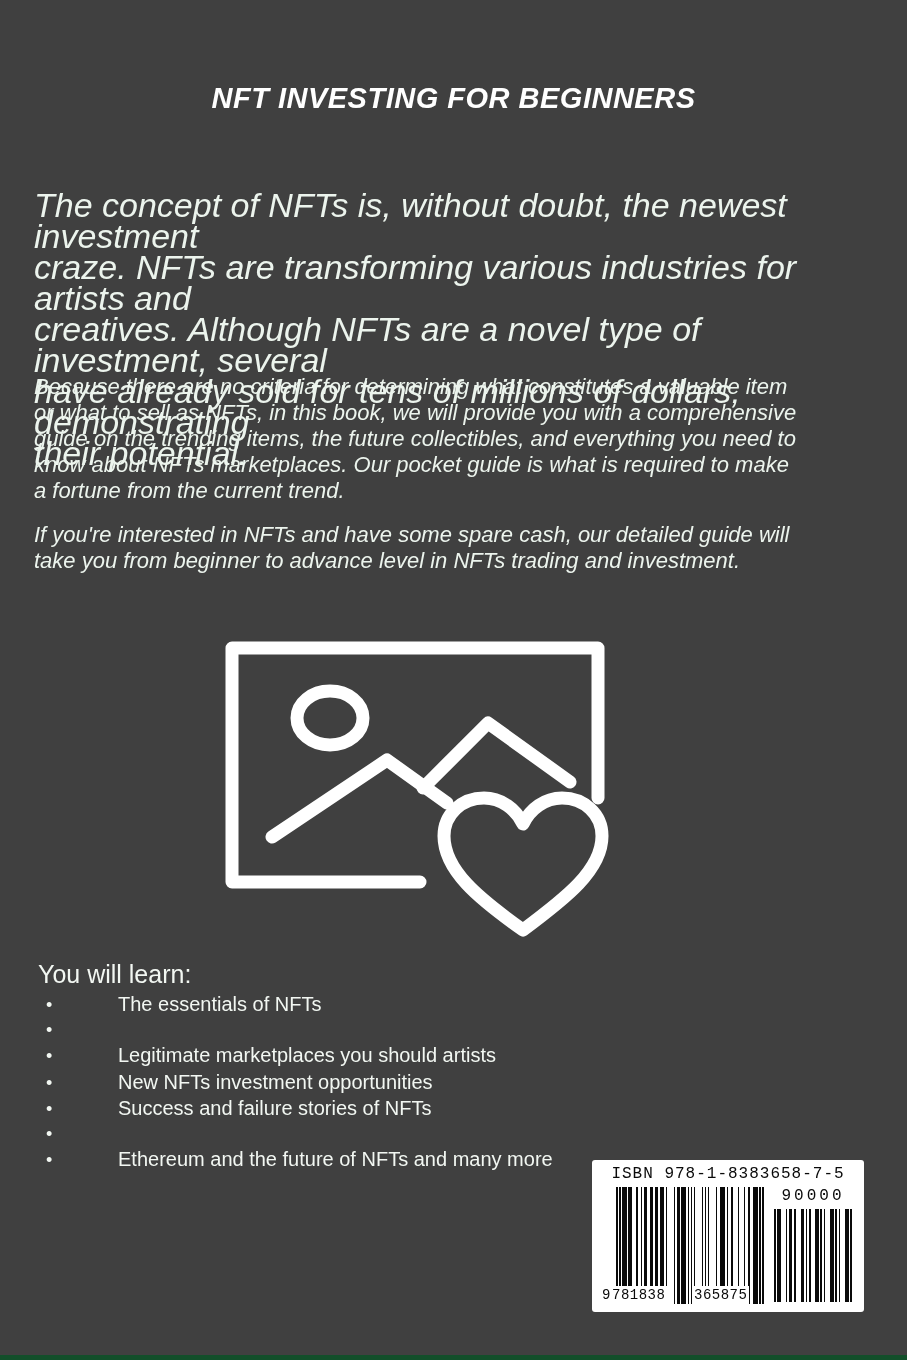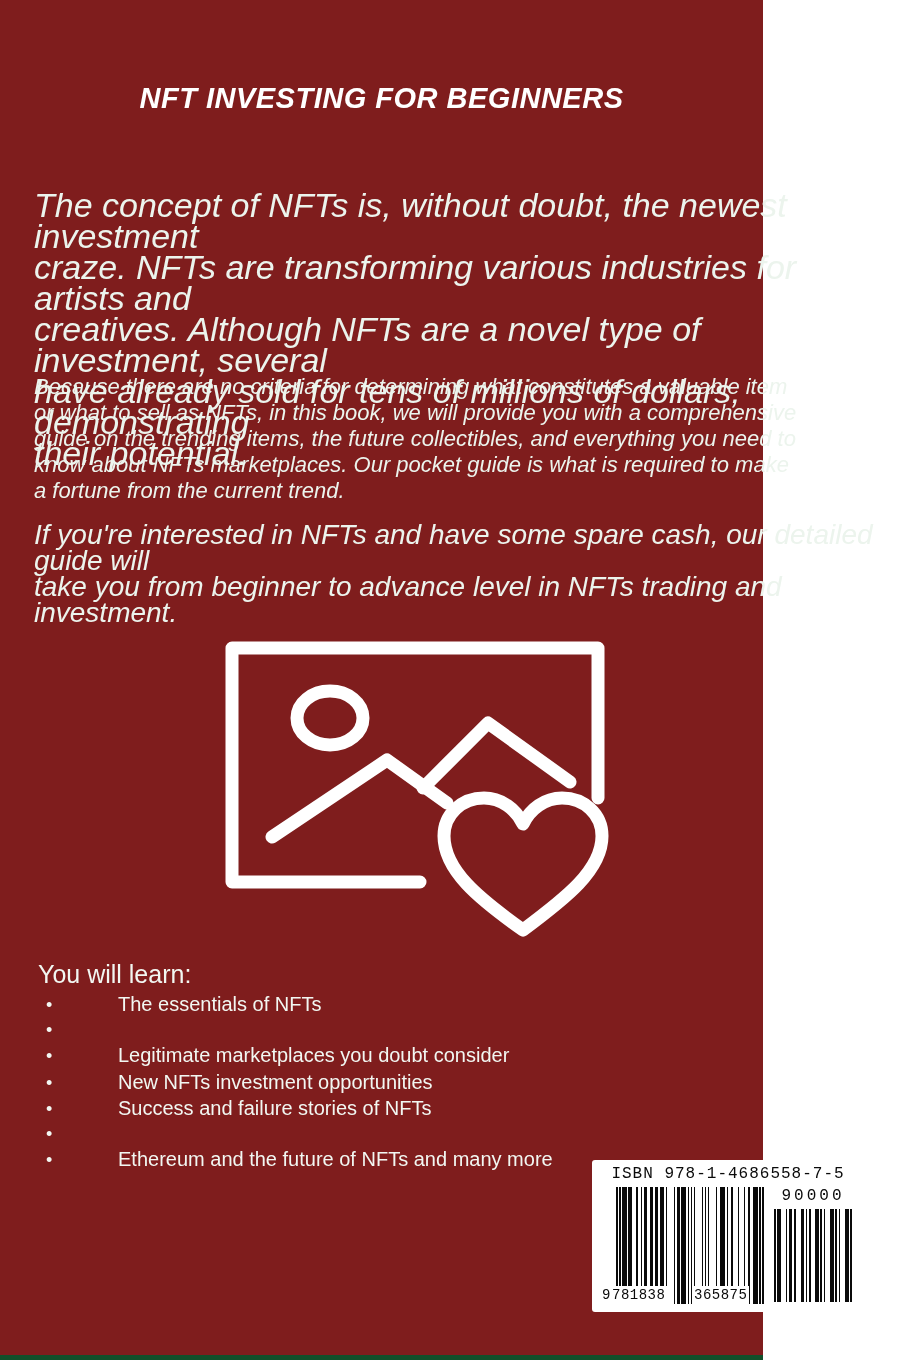--- a/index.html
+++ b/index.html
@@ -3,23 +3,23 @@
 <meta charset="utf-8">
 <style>
   * { margin: 0; padding: 0; box-sizing: border-box; }
   html, body { width: 907px; height: 1360px; }
   body {
     font-family: "Liberation Sans", sans-serif;
     overflow: hidden;
   }
   .cover {
     position: relative;
-    width: 763px;
+    width: 907px;
     height: 1360px;
-    background: #7f1d1d;
+    background: #404040;
   }
   .cover-bottom-edge {
     position: absolute;
     left: 0; right: 0; bottom: 0;
     height: 5px;
     background: #124f2a;
   }
   .book-title {
     position: absolute;
     top: 82px;
@@ -46,21 +46,21 @@
     font-size: 34px;
     line-height: 31px;
   }
   .blurb-2 {
     top: 374px;
     font-size: 22px;
     line-height: 26px;
   }
   .blurb-3 {
     top: 522px;
-    font-size: 28px;
+    font-size: 22px;
     line-height: 26px;
   }
   .artwork {
     position: absolute;
     left: 220px;
     top: 630px;
     width: 400px;
     height: 320px;
   }
   .artwork svg { display: block; width: 100%; height: 100%; }
@@ -200,42 +200,42 @@
     <ul class="learn-list" id="learn-list">
         <li>
           <span class="bullet">•</span>
           <span>The essentials of NFTs</span>
         </li>
         <li>
           <span class="bullet">•</span>
         </li>
         <li>
           <span class="bullet">•</span>
-          <span>Legitimate marketplaces you doubt consider</span>
+          <span>Legitimate marketplaces you should artists</span>
         </li>
         <li>
           <span class="bullet">•</span>
           <span>New NFTs investment opportunities</span>
         </li>
         <li>
           <span class="bullet">•</span>
           <span>Success and failure stories of NFTs</span>
         </li>
         <li>
           <span class="bullet">•</span>
         </li>
         <li>
           <span class="bullet">•</span>
           <span>Ethereum and the future of NFTs and many more</span>
         </li>
       </ul>
   </div>
 
   <div class="barcode-panel">
-    <div class="isbn-label">ISBN 978-1-4686558-7-5</div>
+    <div class="isbn-label">ISBN 978-1-8383658-7-5</div>
     <div class="main-barcode">
       <svg class="bars" id="main-bars" preserveAspectRatio="none" viewBox="0 0 95 10" shape-rendering="crispEdges">
           <rect x="0" y="0" width="1" height="10" fill="#0a0a0a"></rect>
           <rect x="2" y="0" width="1" height="10" fill="#0a0a0a"></rect>
           <rect x="4" y="0" width="3" height="10" fill="#0a0a0a"></rect>
           <rect x="8" y="0" width="2" height="10" fill="#0a0a0a"></rect>
           <rect x="13" y="0" width="1" height="10" fill="#0a0a0a"></rect>
           <rect x="16" y="0" width="1" height="10" fill="#0a0a0a"></rect>
           <rect x="18" y="0" width="2" height="10" fill="#0a0a0a"></rect>
           <rect x="22" y="0" width="2" height="10" fill="#0a0a0a"></rect>

